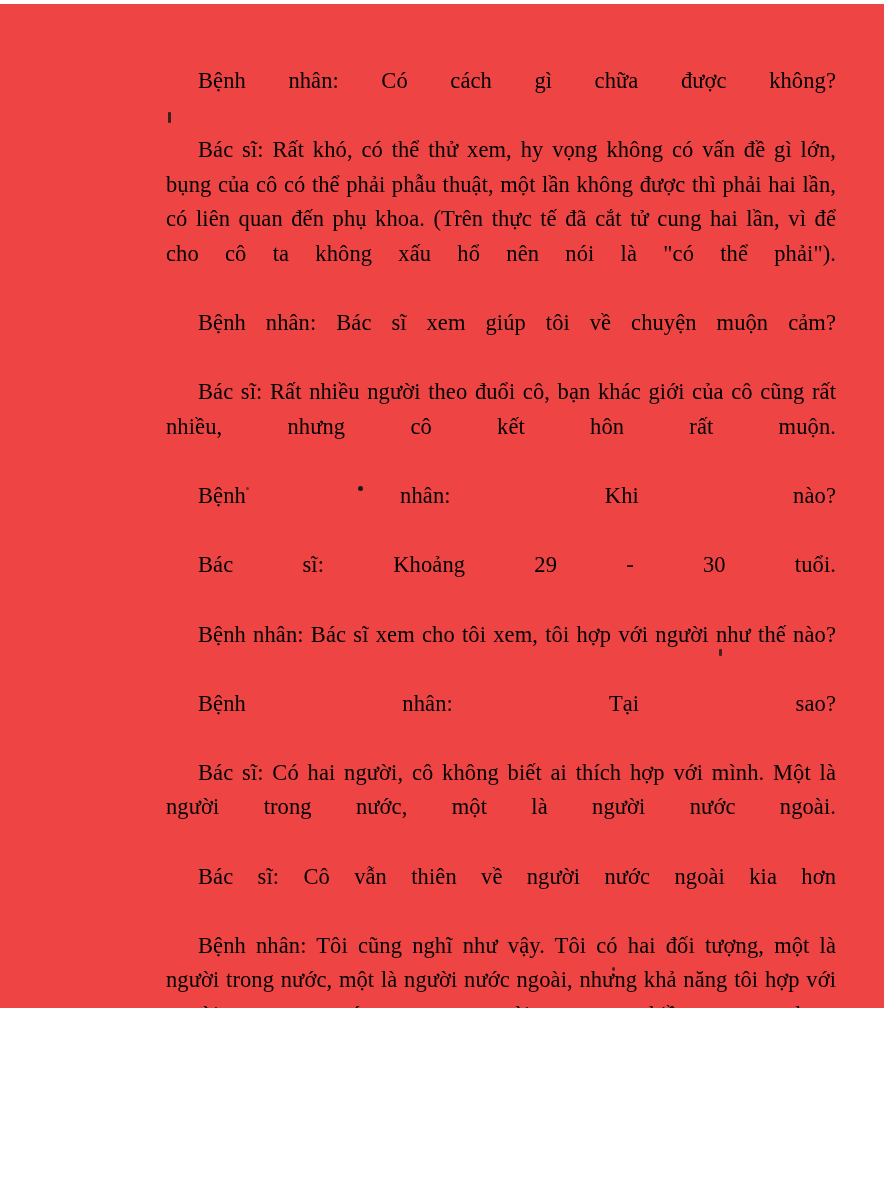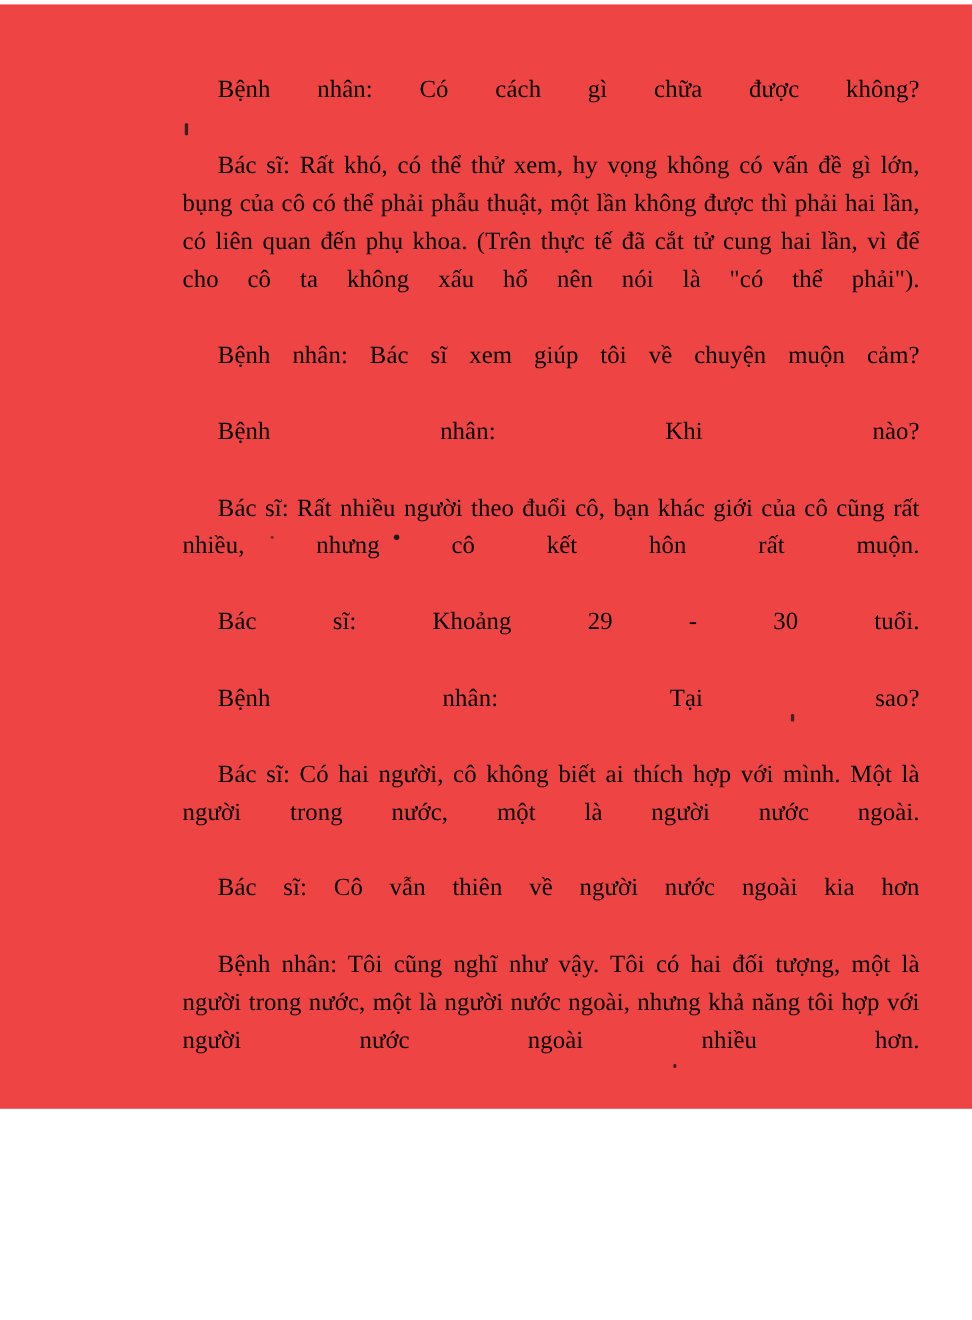--- a/index.html
+++ b/index.html
@@ -72,23 +72,24 @@
 </style>
 </head>
 <body>
 
 <div id="page">
 
   <div id="text-column">
     <p class="para">Bệnh nhân: Có cách gì chữa được không?</p>
     <p class="para">Bác sĩ: Rất khó, có thể thử xem, hy vọng không có vấn đề gì lớn, bụng của cô có thể phải phẫu thuật, một lần không được thì phải hai lần, có liên quan đến phụ khoa. (Trên thực tế đã cắt tử cung hai lần, vì để cho cô ta không xấu hổ nên nói là "có thể phải").</p>
     <p class="para">Bệnh nhân: Bác sĩ xem giúp tôi về chuyện muộn cảm?</p>
+    <p class="para">Bác sĩ: Rất nhiều người theo đuổi cô, bạn khác giới của cô cũng rất nhiều, nhưng cô kết hôn rất muộn.</p>
     <p class="para">Bệnh nhân: Khi nào?</p>
-    <p class="para">Bác sĩ: Rất nhiều người theo đuổi cô, bạn khác giới của cô cũng rất nhiều, nhưng cô kết hôn rất muộn.</p>
     <p class="para">Bác sĩ: Khoảng 29 - 30 tuổi.</p>
+    <p class="para">Bệnh nhân: Bác sĩ xem cho tôi xem, tôi hợp với người như thế nào?</p>
     <p class="para">Bệnh nhân: Tại sao?</p>
     <p class="para">Bác sĩ: Có hai người, cô không biết ai thích hợp với mình. Một là người trong nước, một là người nước ngoài.</p>
     <p class="para">Bác sĩ: Cô vẫn thiên về người nước ngoài kia hơn</p>
     <p class="para">Bệnh nhân: Tôi cũng nghĩ như vậy. Tôi có hai đối tượng, một là người trong nước, một là người nước ngoài, nhưng khả năng tôi hợp với người nước ngoài nhiều hơn.</p>
 
   </div>
 
   <div id="speck-1" class="speck"></div>
   <div id="speck-2" class="speck"></div>
   <div id="speck-3" class="speck"></div>

